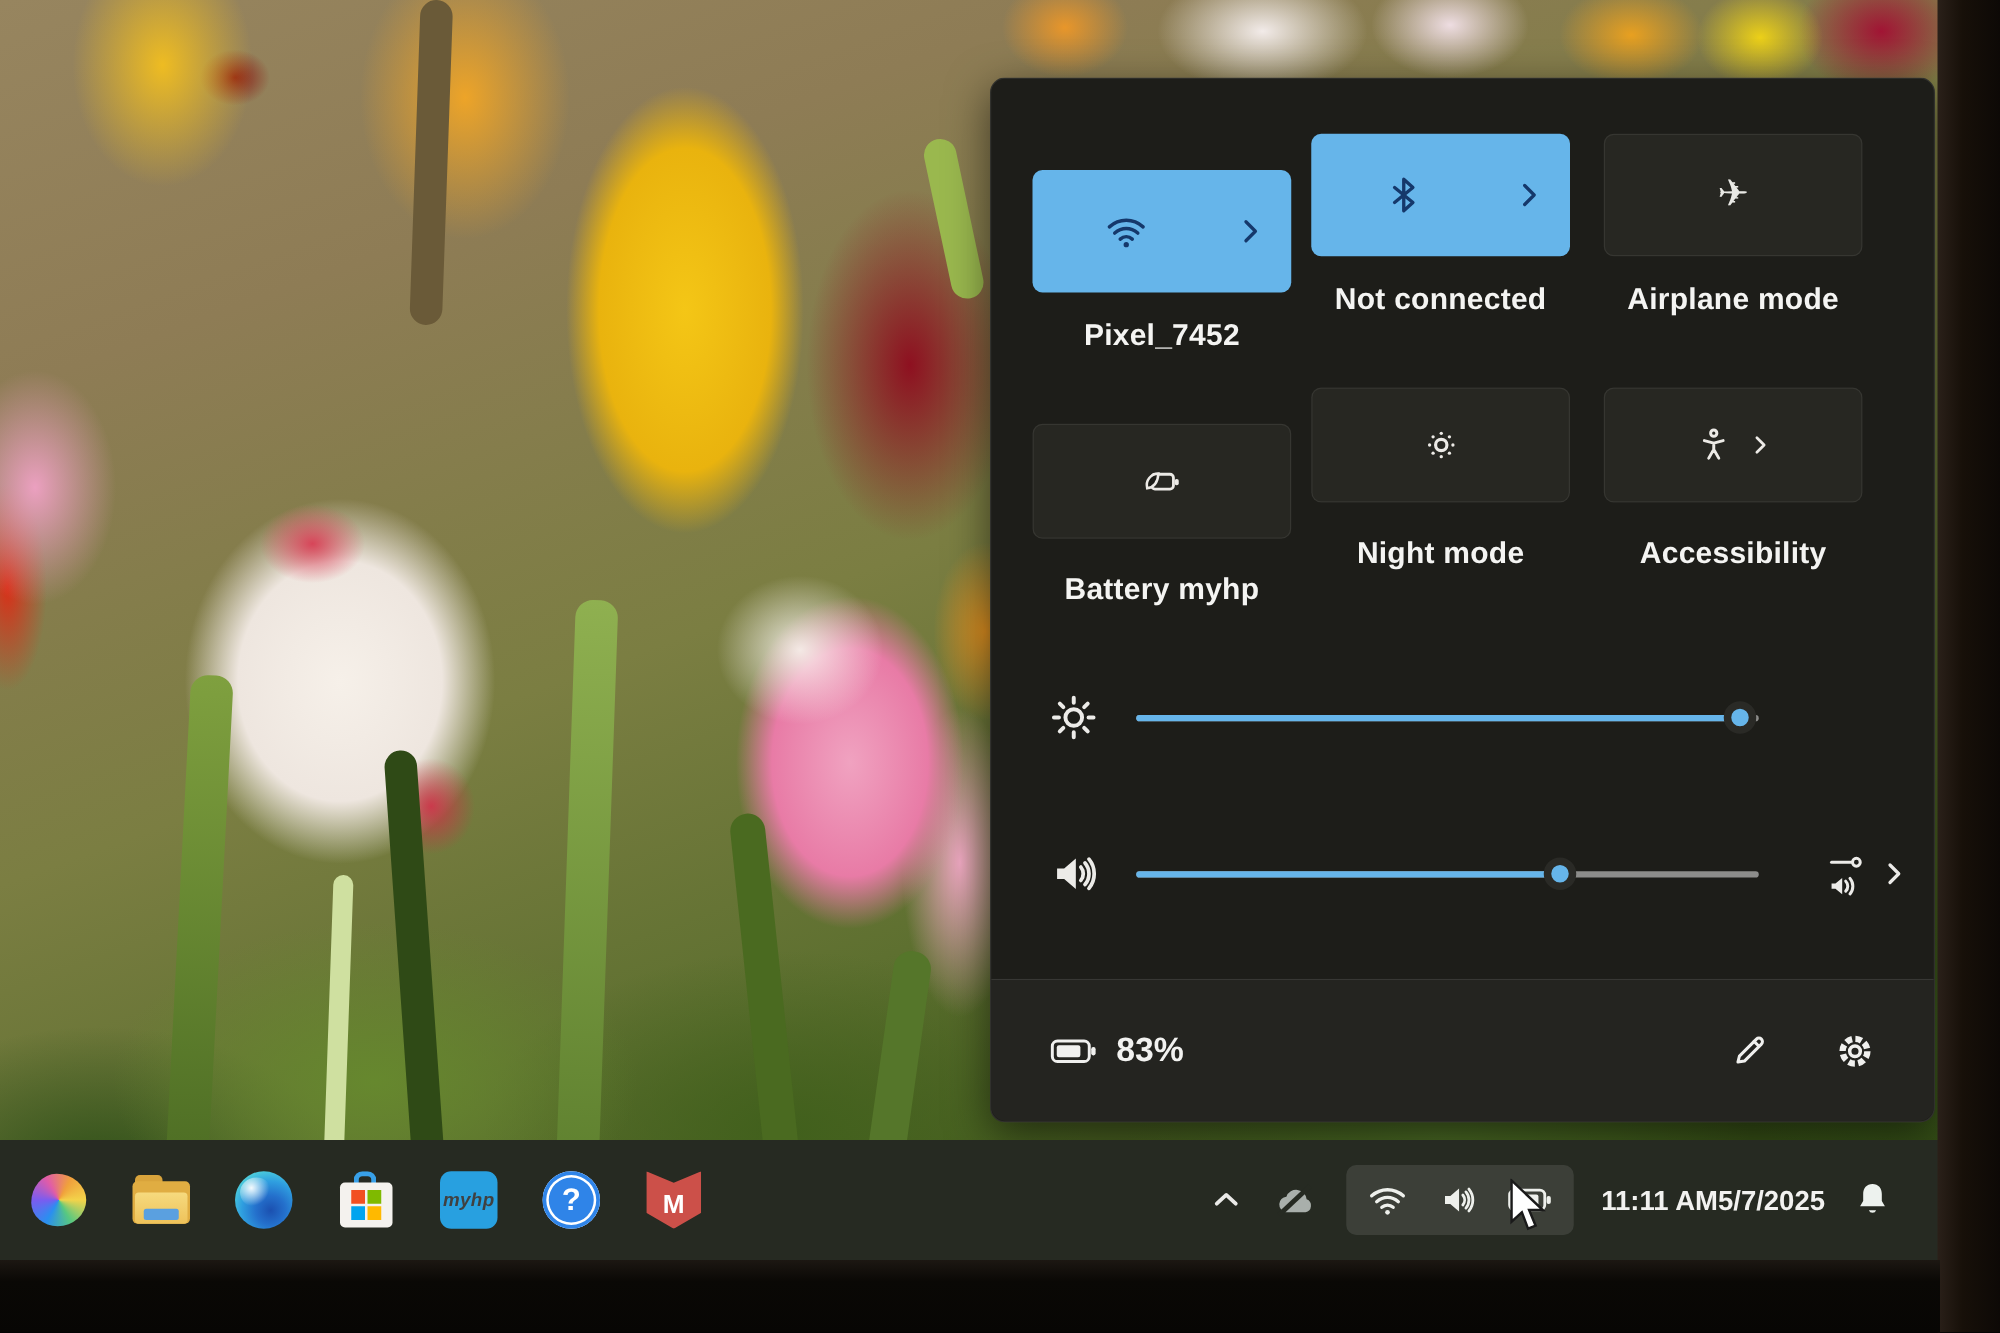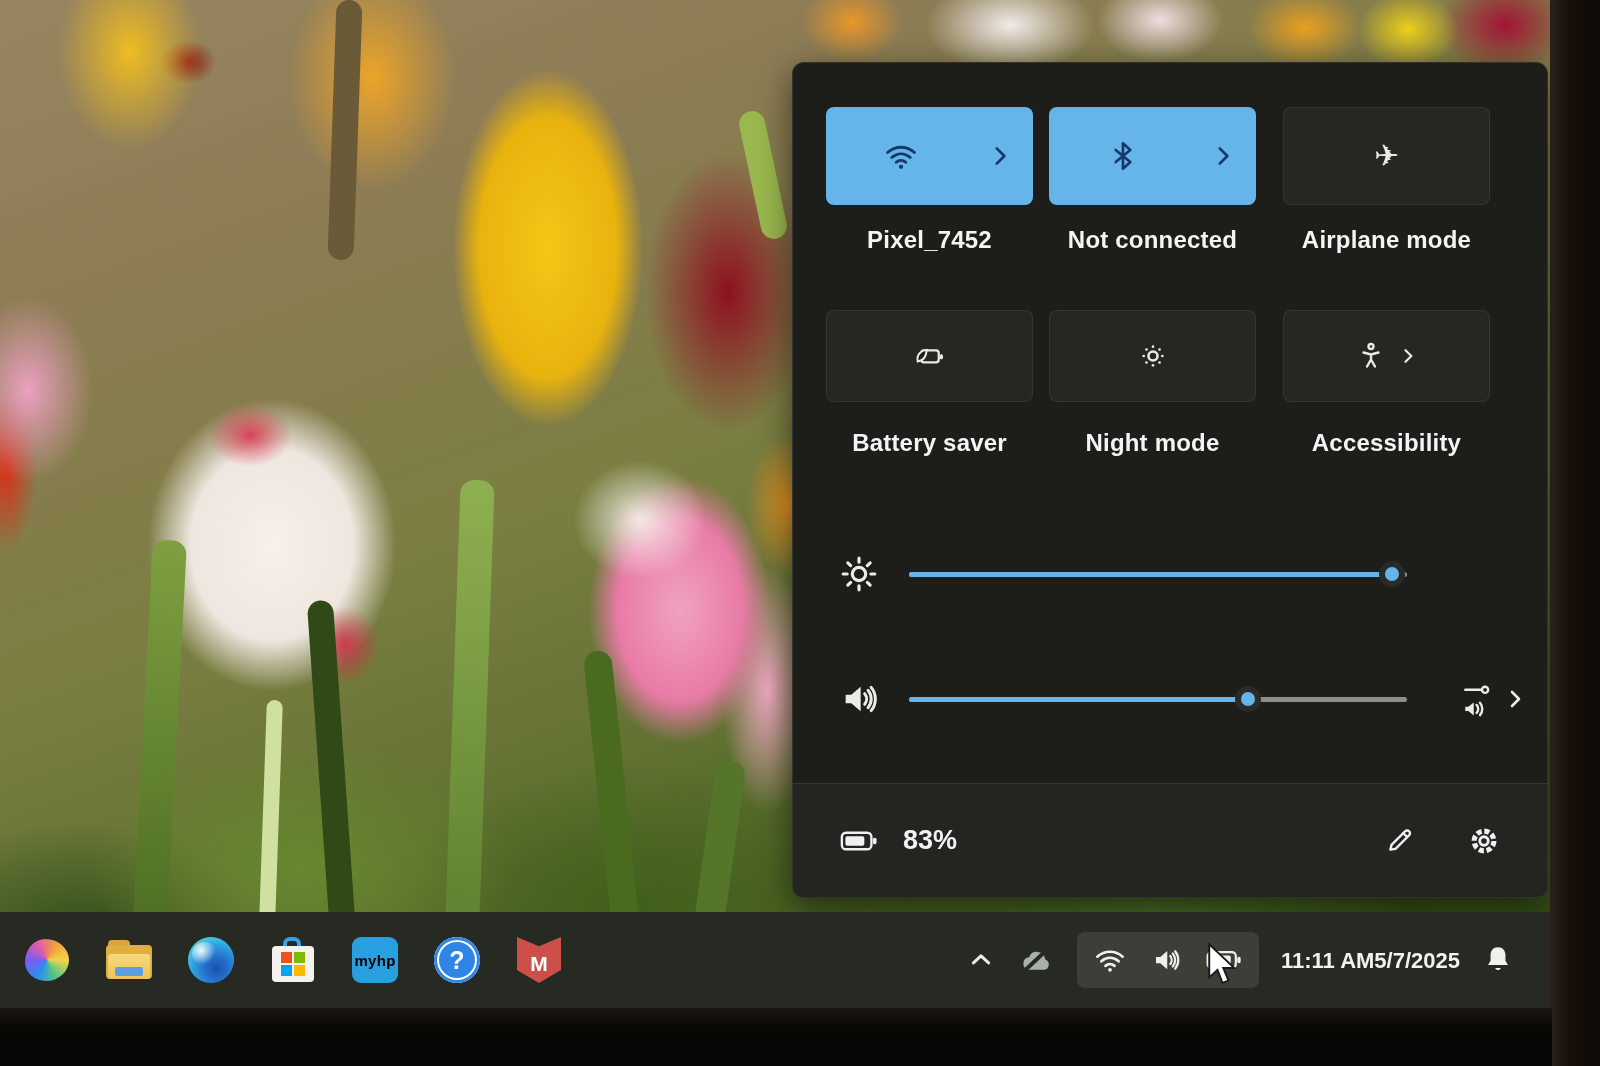--- a/index.html
+++ b/index.html
@@ -53,21 +53,21 @@
 
   
   .qs{position:absolute;left:792px;top:62px;width:756px;height:836px;
     background:#1d1d19;border:1px solid rgba(255,255,255,.09);border-radius:12px;
     box-shadow:0 10px 34px rgba(0,0,0,.55);box-sizing:border-box;color:#f3f3f1;}
   .tile{position:absolute;width:207px;border-radius:8px;box-sizing:border-box;
     display:flex;align-items:center;justify-content:center;}
   .tile.active{background:var(--accent,#66b5ea);color:#15386b;}
   .tile.inactive{background:#272722;border:1px solid rgba(255,255,255,.07);color:#eceae6;}
   .row1{top:44px;height:98px;} .row2{top:247px;height:92px;}
-  .col1{left:33px;} .col2{left:256px;} .col3{left:490px;}
+  .col1{left:33px;margin-top:29px;} .col2{left:256px;} .col3{left:490px;}
   .tile .chev{position:absolute;right:20px;top:50%;transform:translateY(-50%);}
   .tile .main-ic{position:absolute;left:58px;top:50%;transform:translateY(-50%);}
   .tile.center-ic .main-ic{position:static;transform:none;}
   .tile-label{position:absolute;width:207px;text-align:center;font-size:24px;
     font-weight:600;color:#f4f4f2;letter-spacing:.2px;}
   .lr1{top:163px;} .lr2{top:366px;}
   .acc-wrap{display:flex;align-items:center;gap:12px;}
   .air-glyph{font-size:30px;color:#e9e9e5;line-height:1;}
 
   .slider-row{position:absolute;left:0;width:756px;height:60px;}
@@ -78,21 +78,21 @@
   .track .fill{position:absolute;left:0;top:0;height:5px;background:var(--accent,#66b5ea);border-radius:3px;}
   .track .thumb{position:absolute;top:50%;width:14px;height:14px;border-radius:50%;
     background:var(--accent,#66b5ea);border:6px solid #2a2a26;transform:translate(-13px,-13px);}
   .vol-extra{position:absolute;left:668px;top:50%;transform:translateY(-50%);
     display:flex;align-items:center;gap:8px;}
 
   .qs-footer{position:absolute;left:0;right:0;bottom:0;height:114px;
     border-top:1px solid rgba(255,255,255,.09);background:rgba(255,255,255,.03);
     border-radius:0 0 12px 12px;display:flex;align-items:center;
     padding:0 46px;box-sizing:border-box;}
-  .batt-wrap{display:flex;align-items:center;gap:24px;}
+  .batt-wrap{display:flex;align-items:center;gap:14px;}
   .batt-label{font-size:27px;font-weight:600;color:#f2f2f0;}
   .footer-actions{margin-left:auto;display:flex;align-items:center;gap:52px;}
   .icon-btn{display:flex;align-items:center;justify-content:center;cursor:pointer;}
 
   
   .taskbar{position:absolute;left:0;top:912px;width:1552px;height:96px;
     background:#262a22;display:flex;align-items:center;box-sizing:border-box;}
   .tb-apps{display:flex;align-items:center;gap:36px;padding-left:24px;}
   .app{width:46px;height:46px;position:relative;display:flex;align-items:center;
     justify-content:center;cursor:pointer;}
@@ -109,21 +109,21 @@
   .edge:after{content:"";position:absolute;left:4px;top:5px;width:26px;height:24px;border-radius:50%;
     background:radial-gradient(circle at 35% 35%,rgba(255,255,255,.95),rgba(255,255,255,0) 62%);}
   .store{position:relative;width:44px;height:46px;}
   .store .handle{position:absolute;left:12px;top:0;width:18px;height:12px;border:4px solid #38a0e8;
     border-bottom:none;border-radius:7px 7px 0 0;box-sizing:border-box;}
   .store .bag{position:absolute;left:1px;top:9px;width:42px;height:36px;background:#f4f2ee;border-radius:4px;
     display:grid;grid-template-columns:11px 11px;grid-template-rows:11px 11px;gap:2px;place-content:center;}
   .store .sq1{background:#f25022;} .store .sq2{background:#7fba00;}
   .store .sq3{background:#00a4ef;} .store .sq4{background:#ffb900;}
   .myhp{width:58px;height:46px;border-radius:9px;background:#28a0e0;display:flex;align-items:center;
-    justify-content:center;color:#000000;font-weight:700;font-size:15px;letter-spacing:.3px;}
+    justify-content:center;color:#404040;font-style:italic;font-weight:700;font-size:15px;letter-spacing:.3px;}
   .gethelp{width:46px;height:46px;border-radius:50%;background:#2f84e8;display:flex;align-items:center;
     justify-content:center;box-shadow:inset 0 0 0 3px #2f84e8, inset 0 0 0 5px #fff;}
   .gethelp span{color:#fff;font-size:25px;font-weight:700;}
   .mcafee{width:44px;height:46px;background:#cc5049;
     clip-path:polygon(0 0,50% 20%,100% 0,100% 72%,50% 100%,0 72%);
     display:flex;align-items:flex-end;justify-content:center;}
   .mcafee span{color:#fff;font-size:21px;font-weight:700;line-height:1;margin-bottom:9px;}
 
   .tb-tray{margin-left:auto;display:flex;align-items:center;gap:22px;padding-right:38px;}
   .tray-group{display:flex;align-items:center;gap:24px;background:rgba(255,255,255,.10);
@@ -223,21 +223,21 @@
           </svg>
           </span>
         <span>
           <svg width="20" height="20" viewBox="0 0 24 24" fill="none" stroke="#eceae6" stroke-width="2.6" stroke-linecap="round" stroke-linejoin="round">
               <path d="M9 5l7 7-7 7"></path>
             </svg>
           </span>
       </span>
     </div>
 
-    <div class="tile-label lr2 col1">Battery saver</div>
+    <div class="tile-label lr2 col1">Battery myhp</div>
     <div class="tile-label lr2 col2">Night mode</div>
     <div class="tile-label lr2 col3">Accessibility</div>
 
     <div class="slider-row br-row">
       <span class="slider-ic">
         <svg width="40" height="40" viewBox="0 0 24 24" fill="none" stroke="#ecebe8" stroke-width="1.9" stroke-linecap="round">
           <circle cx="12" cy="12" r="4"></circle>
           <path d="M12 2.5v2.4M12 19.1v2.4M2.5 12h2.4M19.1 12h2.4M5.3 5.3l1.7 1.7M17 17l1.7 1.7M18.7 5.3L17 7M7 17l-1.7 1.7"></path>
         </svg>
         </span>

